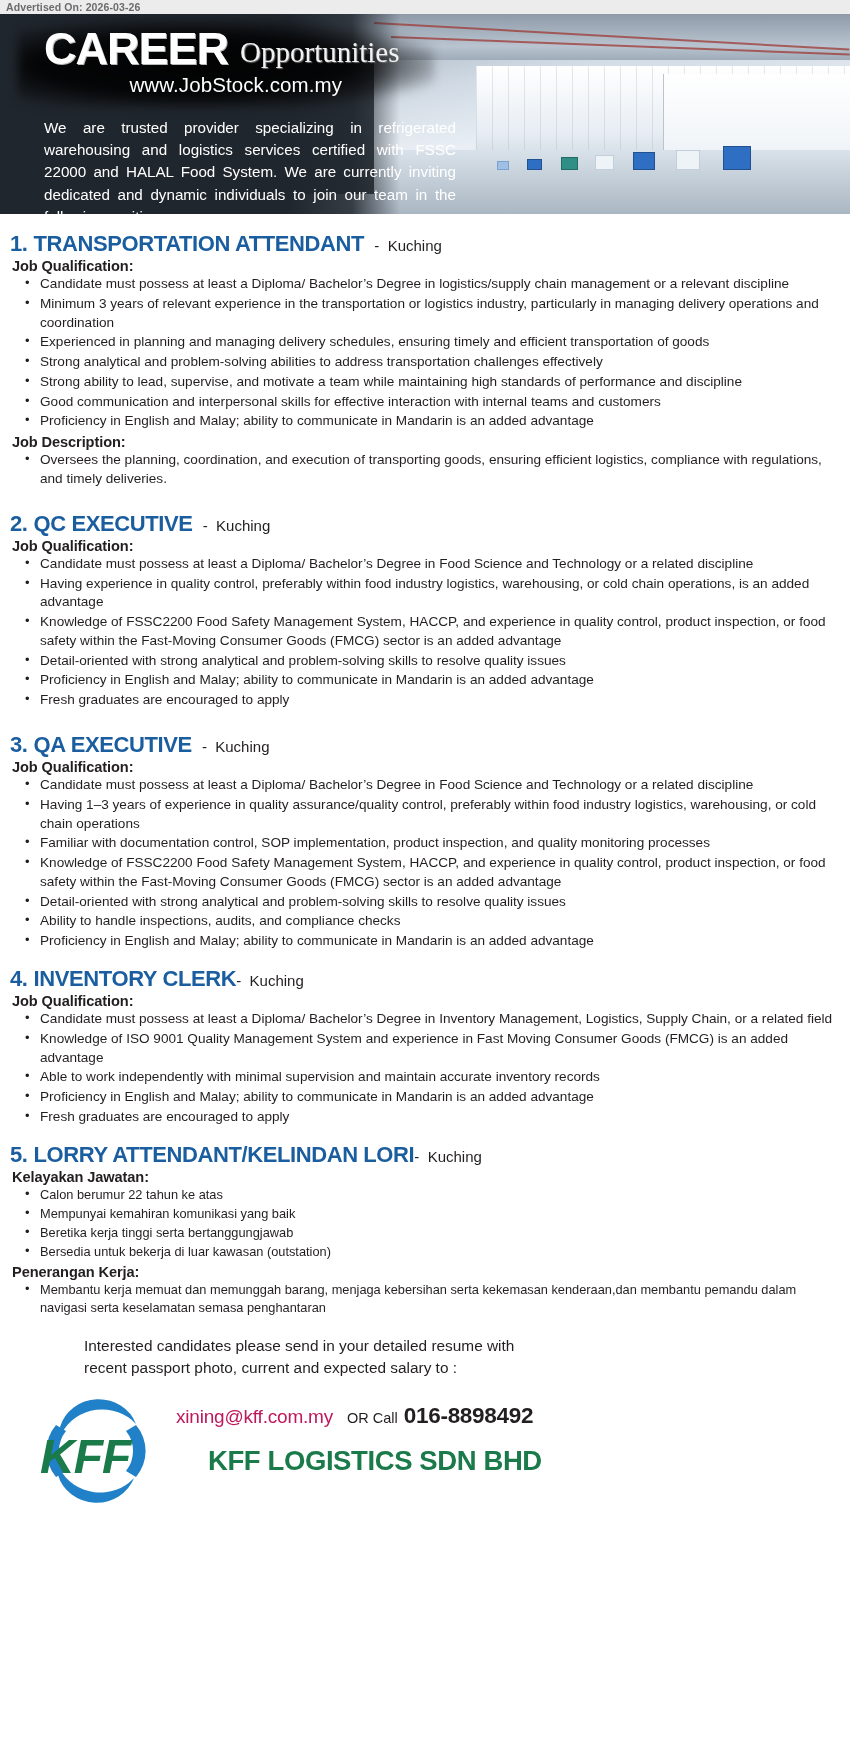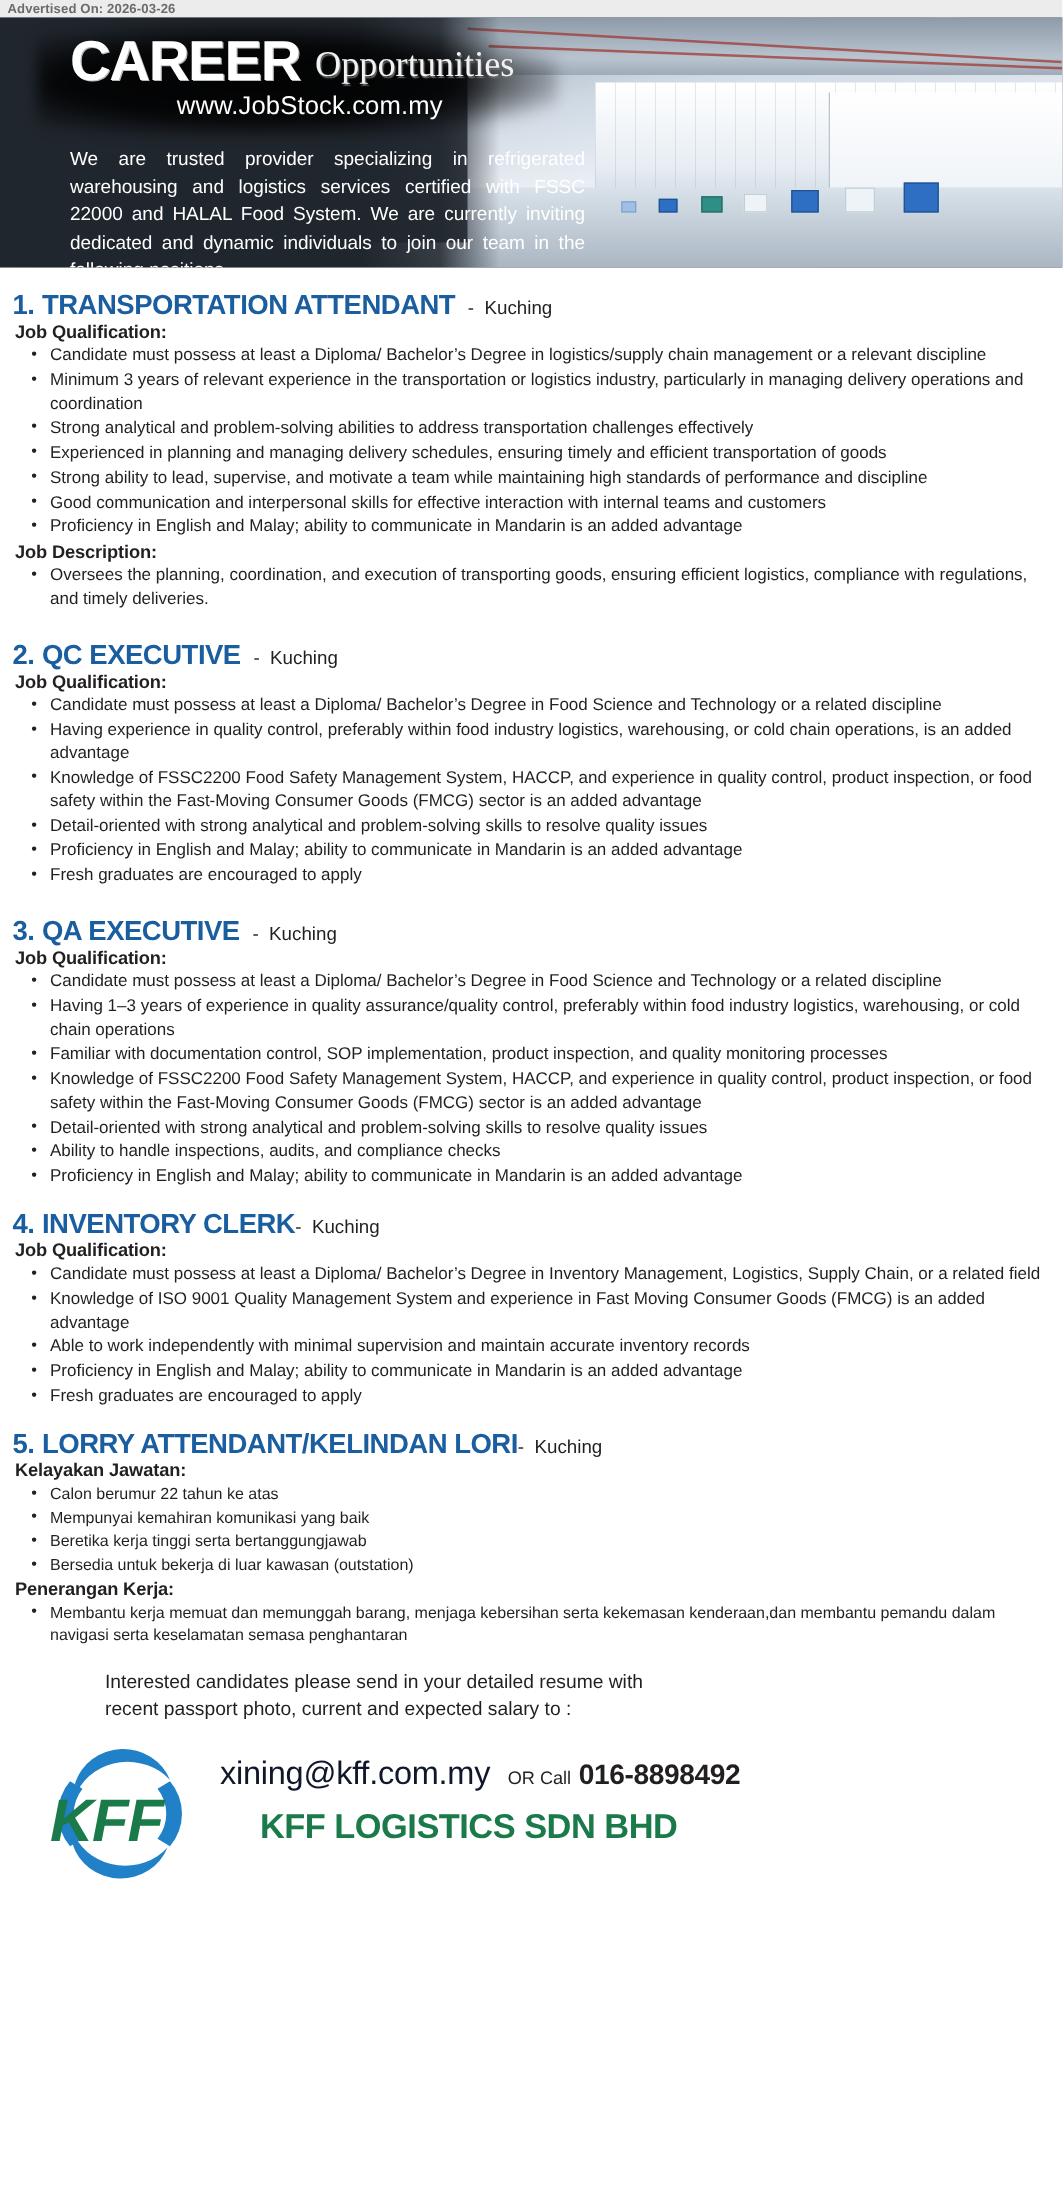--- a/index.html
+++ b/index.html
@@ -71,21 +71,21 @@
   .hero-dark{
     position:absolute; left:0; top:0; width:47%; height:100%;
     background:linear-gradient(90deg,#20262d 0%,#20262d 72%,rgba(32,38,45,.85) 88%,rgba(32,38,45,0) 100%);
   }
   .hero-leftwall{
     position:absolute; left:30%; top:20%; width:14%; bottom:10%;
     background:linear-gradient(180deg,#3c444d,#2b3238);
     opacity:.95;
   }
 
-  .hero-inner{ position:absolute; inset:0; padding:14px 0 0 56px; }
+  .hero-inner{ position:absolute; inset:0; padding:14px 0 0 44px; }
   .career-wrap{ position:relative; display:inline-block; }
   .career-glow{
     position:absolute; left:-26px; top:-8px; right:-34px; bottom:-10px;
     background:radial-gradient(ellipse at 42% 52%, rgba(0,0,0,.92) 0%, rgba(0,0,0,.85) 46%, rgba(0,0,0,0) 78%);
     filter:blur(5px);
   }
   .career-row{ position:relative; display:flex; align-items:flex-end; gap:12px; }
   .career{
     font-family:"Liberation Sans", sans-serif;
     font-weight:bold; font-size:45px; line-height:.95;
@@ -165,21 +165,21 @@
   .logo{
     position:absolute; left:22px; top:8px;
     width:130px; height:108px;
   }
   .logo svg{ display:block; }
   .contact-row{
     position:absolute; left:166px; top:14px;
     display:flex; align-items:baseline; gap:0;
   }
   .email{
-    font-size:26px; color:#0f172a; letter-spacing:-.2px;
+    font-size:19px; color:#be185d; letter-spacing:-.2px;
   }
   .orcall{
     font-size:14.5px; color:#231f20; margin-left:14px;
   }
   .phone{
     font-weight:bold; font-size:22.5px; color:#231f20;
     margin-left:6px; letter-spacing:-.3px;
   }
   .company{
     position:absolute; left:164px; top:56px;
@@ -233,22 +233,22 @@
     <div class="job-title">
       <span class="num">1.</span>
       <span class="role">TRANSPORTATION ATTENDANT</span>
       <span class="loc"> -  </span>
       <span class="loc" style="margin-left:0">Kuching</span>
     </div>
     <div class="sub">Job Qualification:</div>
     <ul class="bullets">
       <li>Candidate must possess at least a Diploma/ Bachelor’s Degree in logistics/supply chain management or a relevant discipline</li>
       <li>Minimum 3 years of relevant experience in the transportation or logistics industry, particularly in managing delivery operations and coordination</li>
+      <li>Experienced in planning and managing delivery schedules, ensuring timely and efficient transportation of goods</li>
       <li>Strong analytical and problem-solving abilities to address transportation challenges effectively</li>
-      <li>Experienced in planning and managing delivery schedules, ensuring timely and efficient transportation of goods</li>
       <li>Strong ability to lead, supervise, and motivate a team while maintaining high standards of performance and discipline</li>
       <li>Good communication and interpersonal skills for effective interaction with internal teams and customers</li>
       <li>Proficiency in English and Malay; ability to communicate in Mandarin is an added advantage</li>
     </ul>
     <div class="sub">Job Description:</div>
     <ul class="bullets">
       <li>Oversees the planning, coordination, and execution of transporting goods, ensuring efficient logistics, compliance with regulations, and timely deliveries.</li>
     </ul>
   </div>
 

